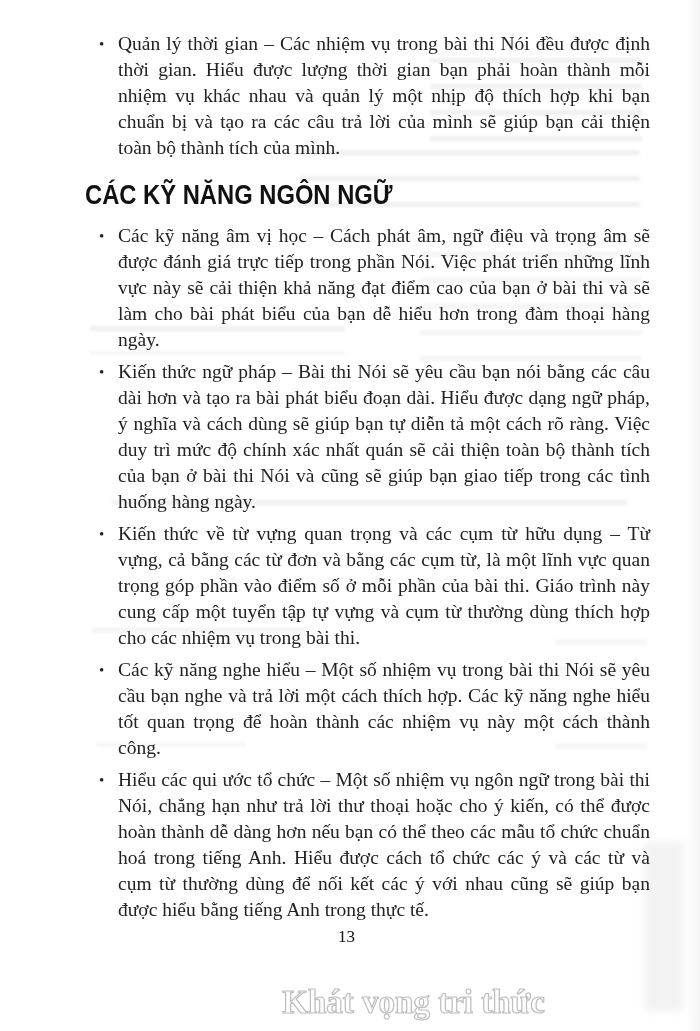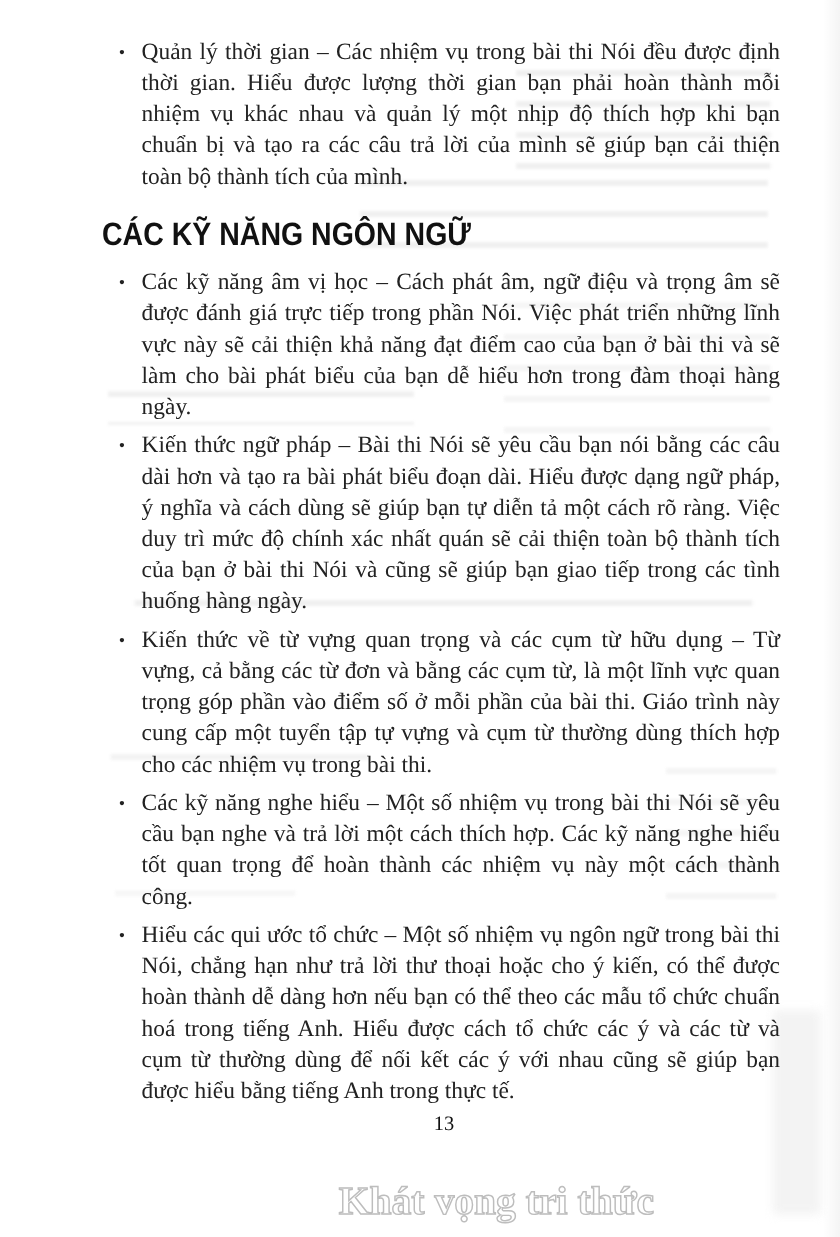--- a/index.html
+++ b/index.html
@@ -99,21 +99,20 @@
     white-space:nowrap;
   }
 
   
   .page-number{
     position:absolute;
     left:338px;
     top:927px;
     width:64px;
     z-index:4;
-    text-align:center;
     font-size:17px;
     color:#111;
   }
 
   
   .artifact{
     position:absolute;
     z-index:0;
     background:repeating-linear-gradient(
       to bottom,

